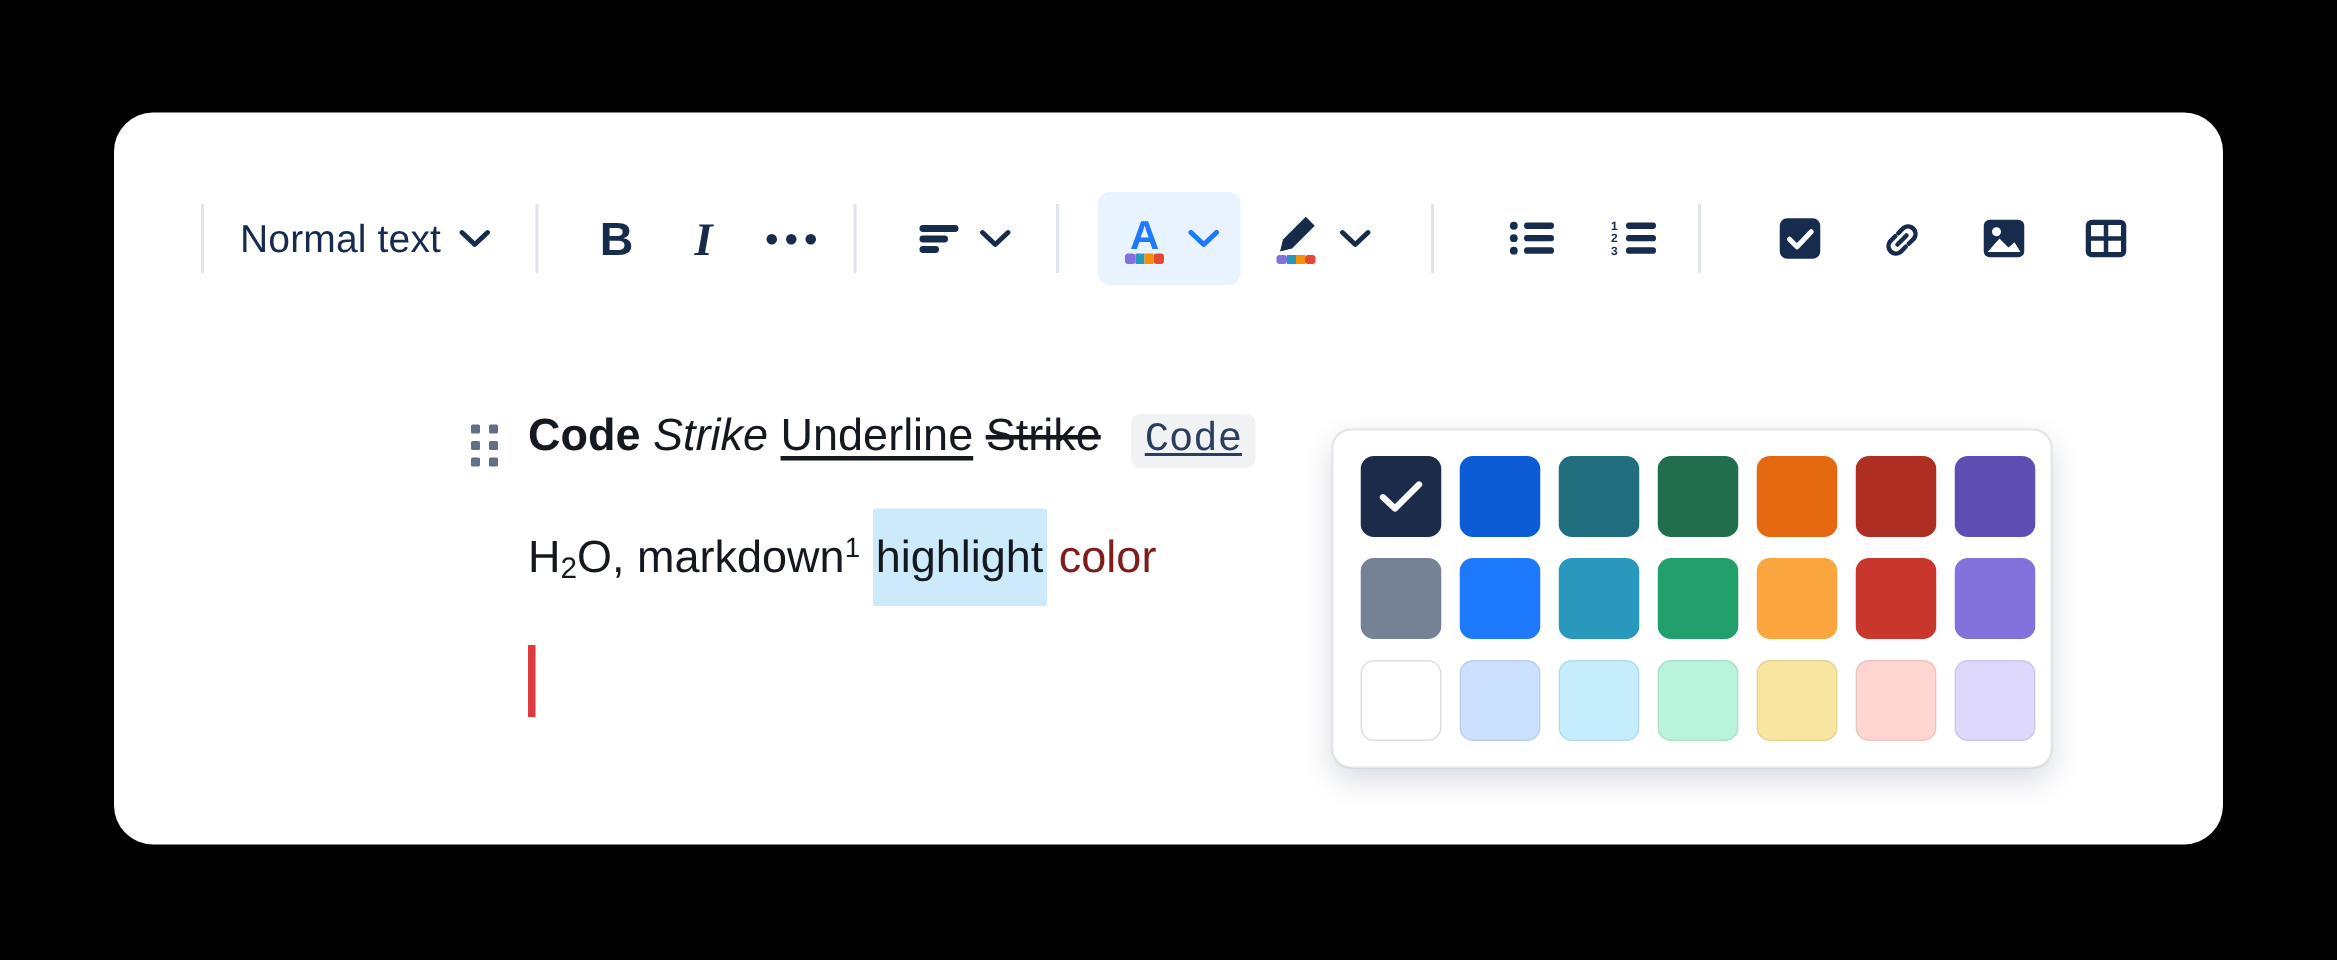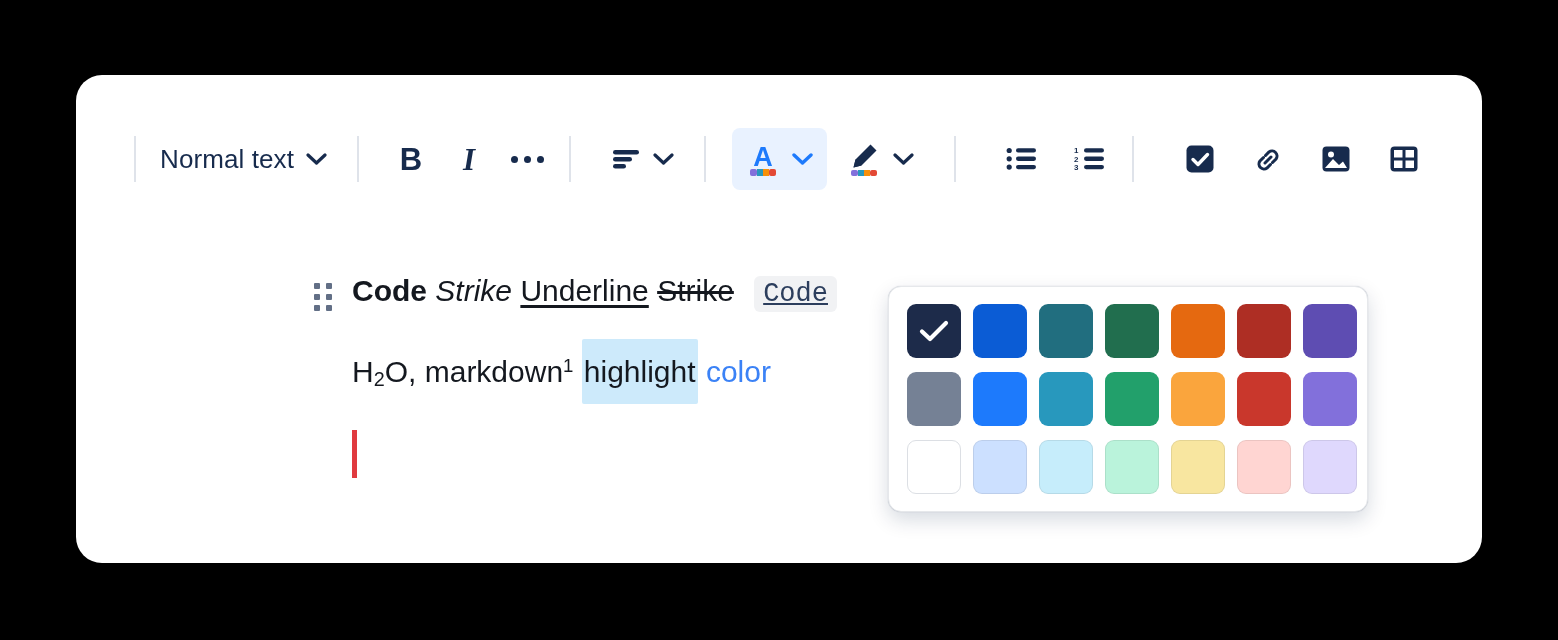--- a/index.html
+++ b/index.html
@@ -118,21 +118,21 @@
   .line2 {
     margin-top: 40px;
     font-size: 30px;
     color: #14181f;
     white-space: nowrap;
     line-height: 1.35;
   }
   .line2 sub { font-size: .66em; vertical-align: -.22em; }
   .line2 sup { font-size: .62em; vertical-align: .52em; }
   .hl { background: #cdeafb; padding: 16px 2px; border-radius: 2px; }
-  .red { color: #3b82f6; }
+  .red { color: #7f1d1d; }
   .caret {
     margin-top: 36px;
     margin-left: 276px;
     width: 5px; height: 48px;
     background: #e03a3f;
   }
 
   
   .palette-popup {
     position: absolute;

